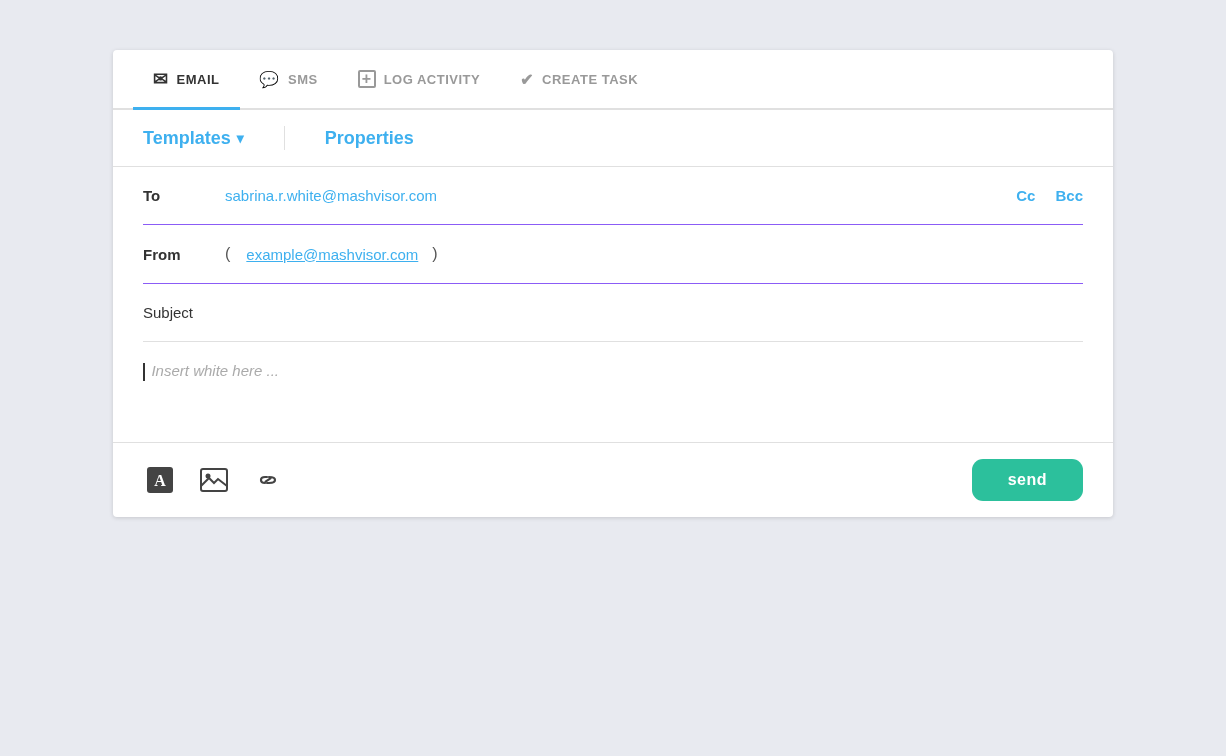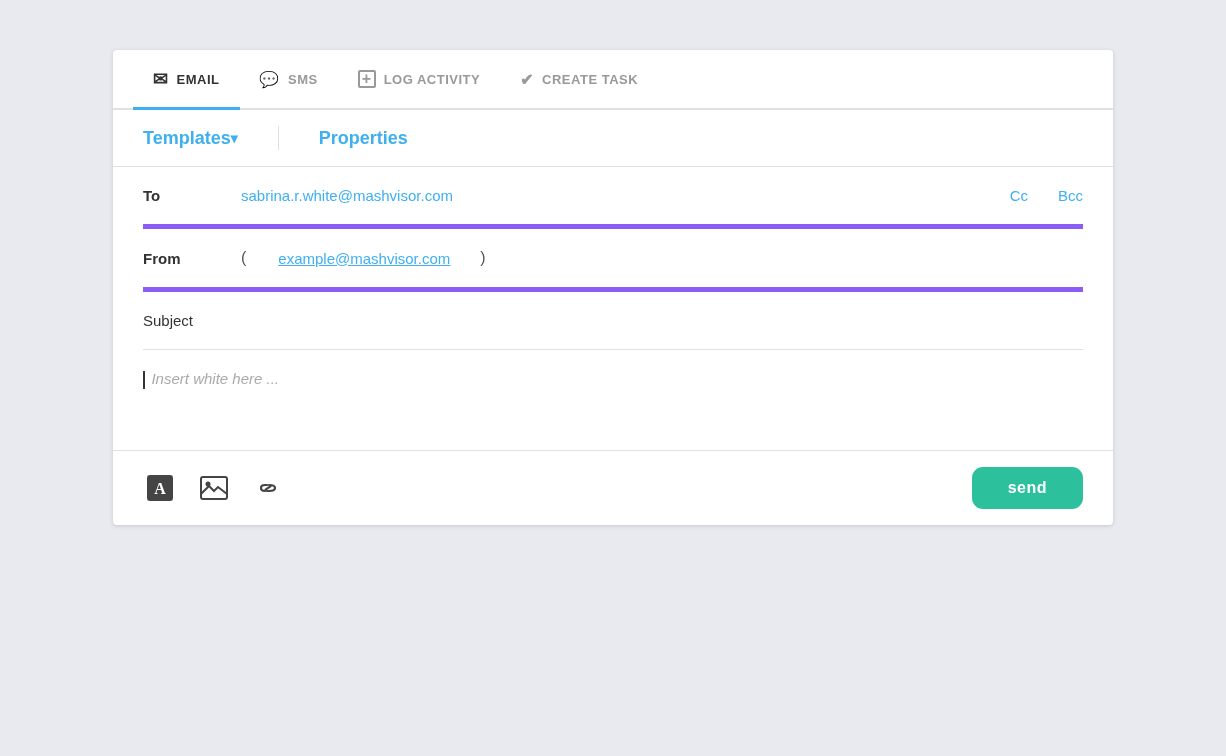--- a/index.html
+++ b/index.html
@@ -69,64 +69,64 @@
       border-bottom: 1px solid #e0e0e0;
       gap: 40px;
     }
     .sub-nav-item {
       font-size: 18px;
       font-weight: 600;
       color: #3eb0ef;
       cursor: pointer;
       display: flex;
       align-items: center;
+      gap: 6px;
     }
     .sub-nav-item .chevron {
       font-size: 14px;
     }
     .sub-nav-divider {
       width: 1px;
       height: 24px;
       background: #e0e0e0;
     }
     
     .form-area {
       padding: 0 30px;
     }
     .form-row {
       display: flex;
       align-items: center;
       padding: 20px 0;
-      border-bottom: 5px solid #8b5cf6;
-      gap: 28px;
+      border-bottom: 1px solid #8b5cf6;
+      gap: 12px;
     }
     .form-label {
       font-size: 15px;
       font-weight: 700;
       color: #333;
       min-width: 70px;
     }
     .form-value {
       font-size: 15px;
       color: #3eb0ef;
       flex: 1;
     }
     .form-actions {
       display: flex;
       gap: 20px;
       margin-left: auto;
     }
     .form-action-btn {
       font-size: 15px;
-      font-weight: 400;
+      font-weight: 700;
       color: #3eb0ef;
       cursor: pointer;
       background: none;
       border: none;
-      margin-left: 10px;
     }
     .subject-row {
       display: flex;
       align-items: center;
       padding: 20px 0;
       border-bottom: 1px solid #e0e0e0;
     }
     .subject-label {
       font-size: 15px;
       font-weight: 400;

